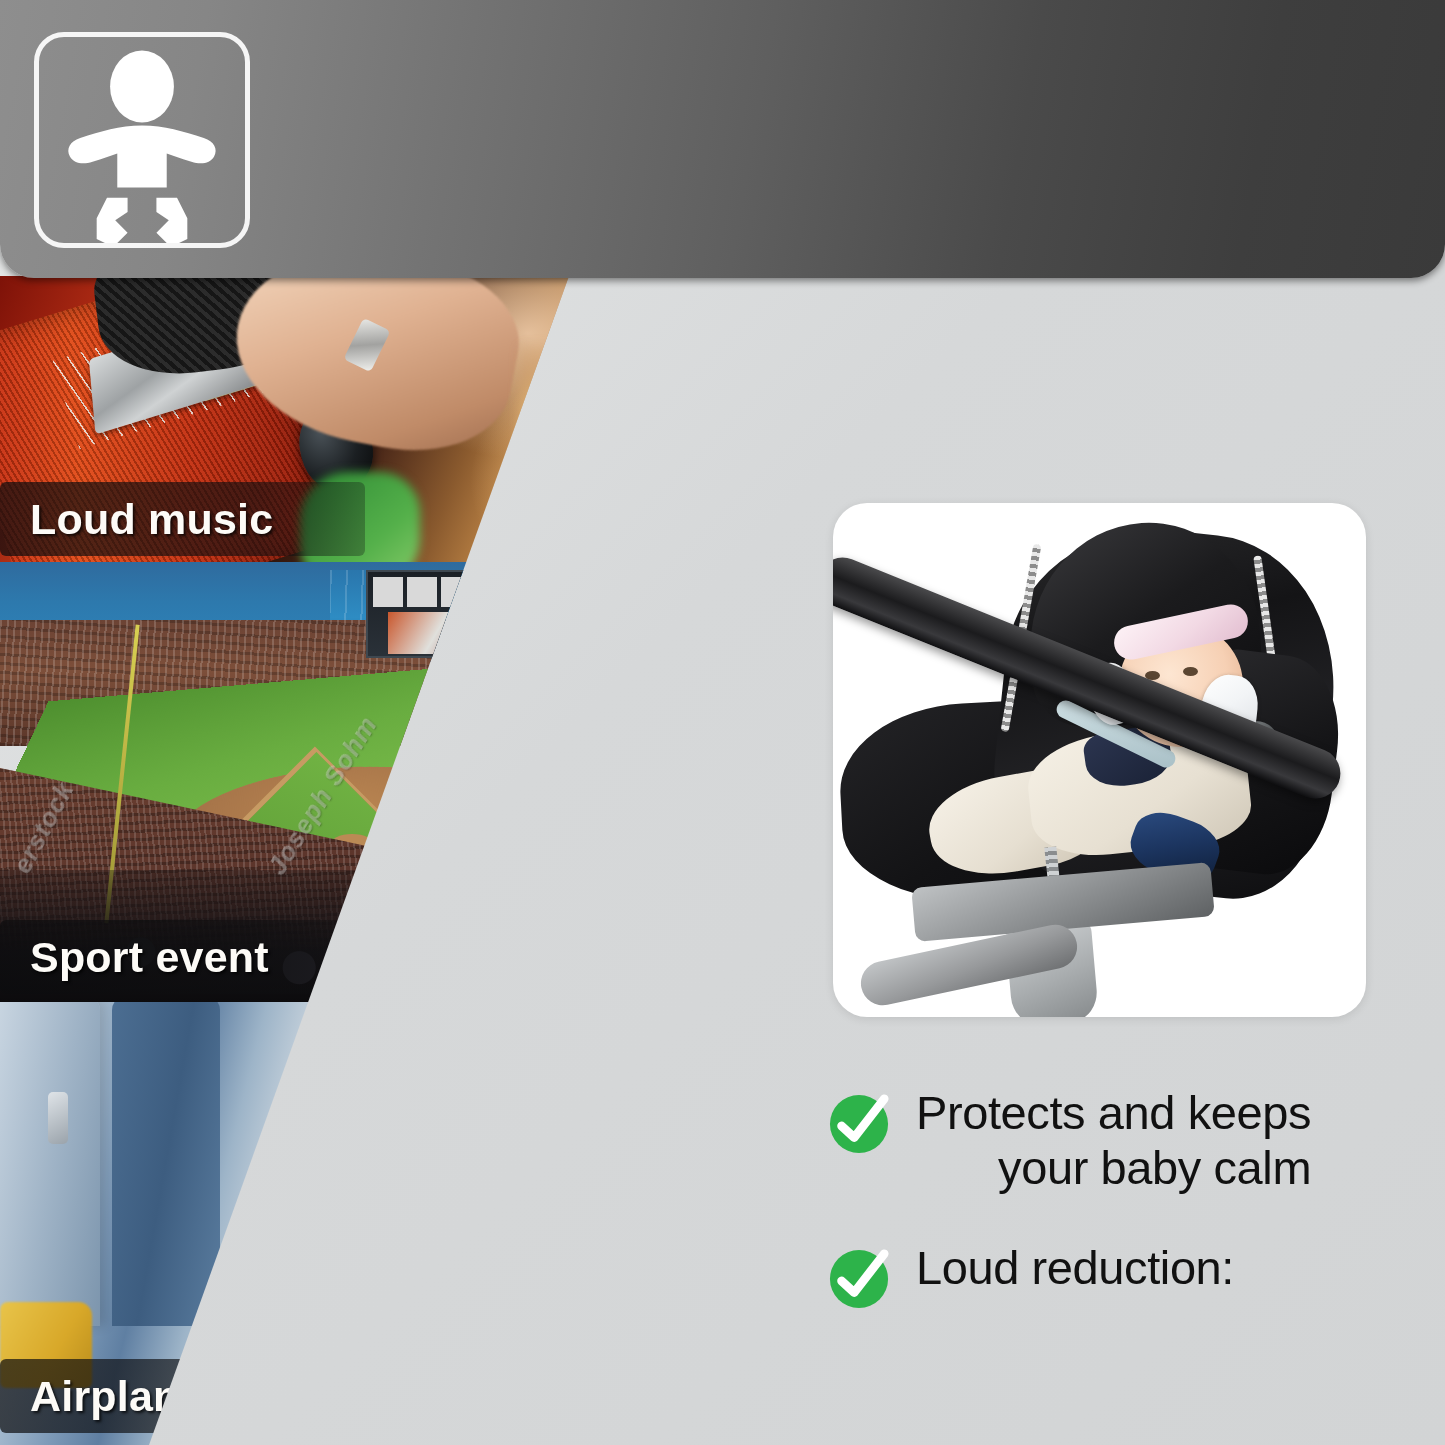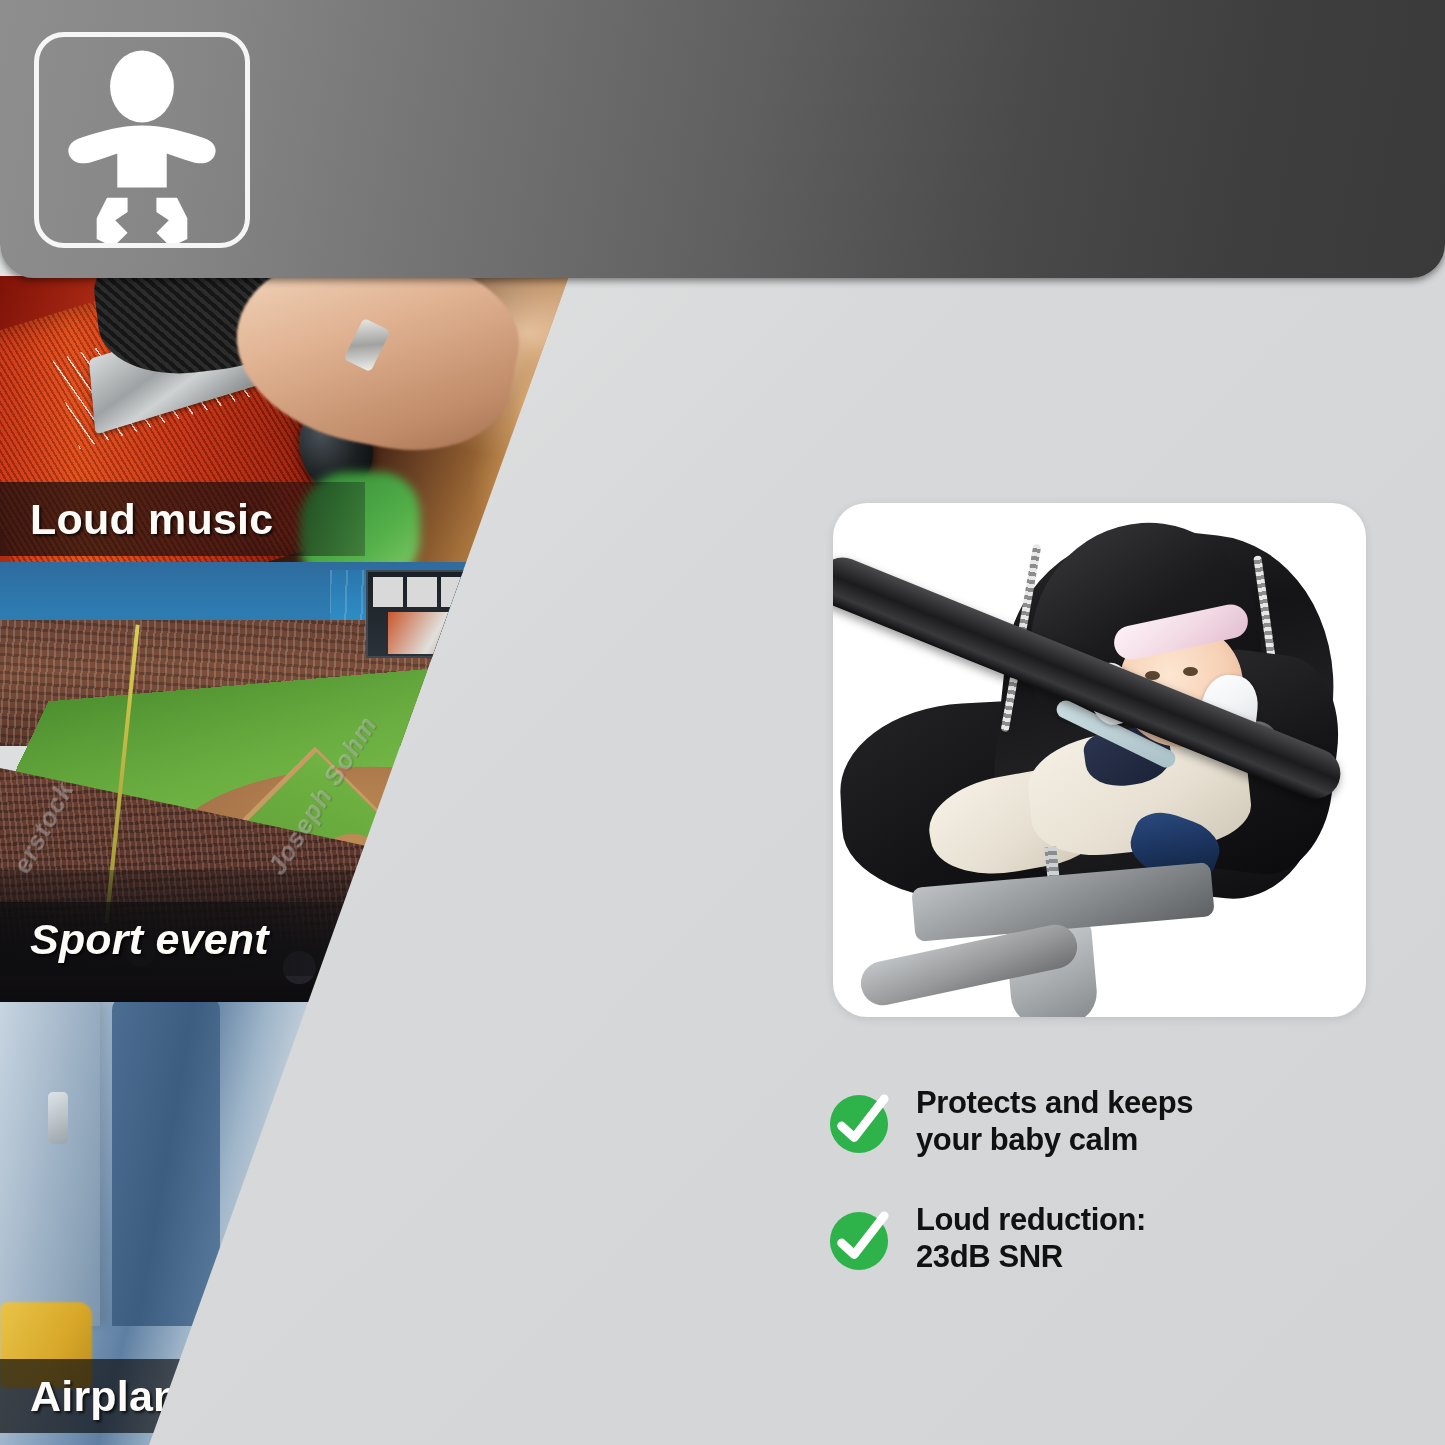--- a/index.html
+++ b/index.html
@@ -365,32 +365,33 @@
     transform: rotate(-12deg);
   }
 
   
   .label-strip {
     position: absolute; left: 0;
     height: 74px;
     background: linear-gradient(90deg, rgba(12,12,14,0.70) 0%, rgba(14,14,16,0.62) 70%, rgba(16,16,18,0.30) 100%);
     display: flex; align-items: center;
     z-index: 6;
+    border-radius: 6px;
   }
   .label-strip span {
     color: #fdfbf7;
     font-size: 43px;
     font-weight: bold;
     padding-left: 30px;
     letter-spacing: 0.2px;
     text-shadow: 2px 2px 3px rgba(0,0,0,0.75);
     white-space: nowrap;
   }
   .strip-music { bottom: 6px;  width: 365px; }
-  .strip-sport { bottom: 26px; width: 365px; font-style: italic; }
+  .strip-sport { bottom: 8px; width: 365px; }
   .strip-plane { bottom: 12px; width: 380px; }
 
   
   .product-card {
     position: absolute;
     left: 833px; top: 503px;
     width: 533px; height: 514px;
     background: #ffffff;
     border-radius: 34px;
     overflow: hidden;
@@ -540,25 +541,26 @@
   }
   .bullet { display: flex; align-items: flex-start; margin-bottom: 44px; }
   .bullet-check {
     flex: 0 0 auto;
     width: 62px; height: 62px;
     margin-right: 26px; margin-top: 8px;
     position: relative;
   }
   .bullet-check svg { display: block; width: 62px; height: 62px; overflow: visible; }
   .bullet-text {
-    font-size: 31px;
-    font-weight: bold;
+    font-size: 47px;
+    font-weight: normal;
     color: #111111;
     line-height: 1.18;
     letter-spacing: -0.4px;
+    text-align: right;
   }
 </style>
 </head>
 <body>
 
 <div id="stage">
 
   <div class="header-bar">
 
     <div class="icon-frame">
@@ -695,19 +697,18 @@
 
     <div class="bullet">
       <div class="bullet-check">
         <svg viewBox="0 0 64 64" aria-hidden="true">
           <circle cx="32" cy="32" r="30" fill="#2db34a"></circle>
           <path d="M14 34 L27 46 L58 6" fill="none" stroke="#ffffff" stroke-width="9" stroke-linecap="round" stroke-linejoin="round"></path>
         </svg>
       </div>
       <div class="bullet-text">
         <div>Loud reduction:</div>
-        <div>23dB SNR</div>
       </div>
     </div>
 
   </div>
 
 </div>
 
 </body></html>

